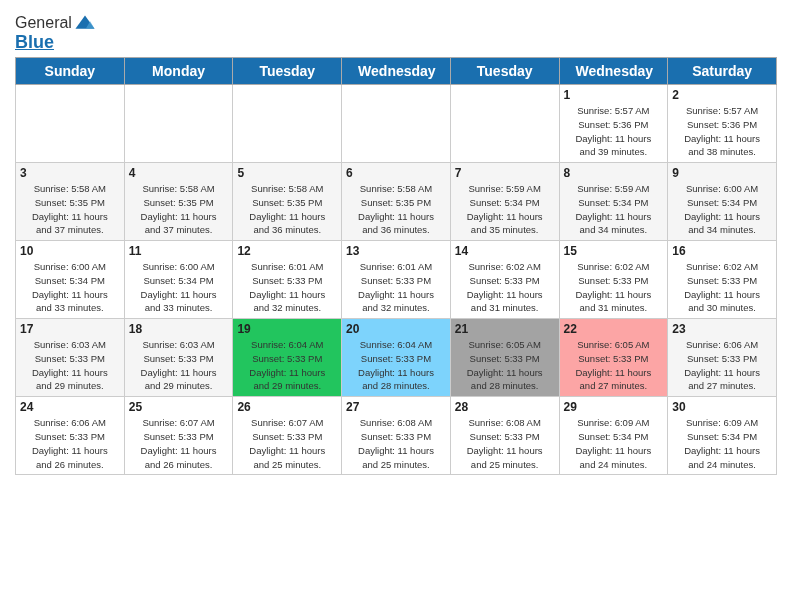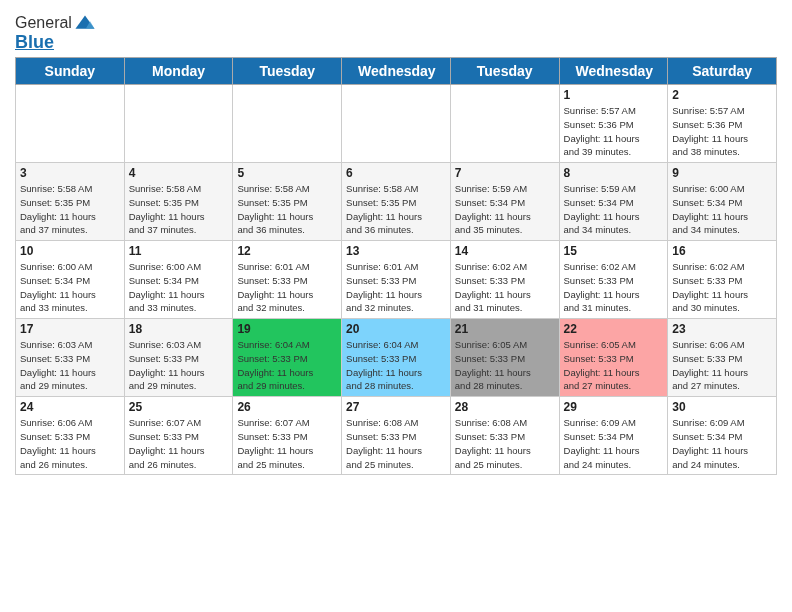--- a/index.html
+++ b/index.html
@@ -76,20 +76,21 @@
       font-weight: bold;
       font-size: 12px;
       color: #222;
       display: block;
       margin-bottom: 2px;
     }
     .day-info {
       font-size: 9.5px;
       line-height: 1.45;
       color: #333;
+      text-align: center;
     }
     .empty-cell {
       background: #fff !important;
     }
   </style>
 </head>
 <body>
 
 <div class="container">
   <div class="header-row">

